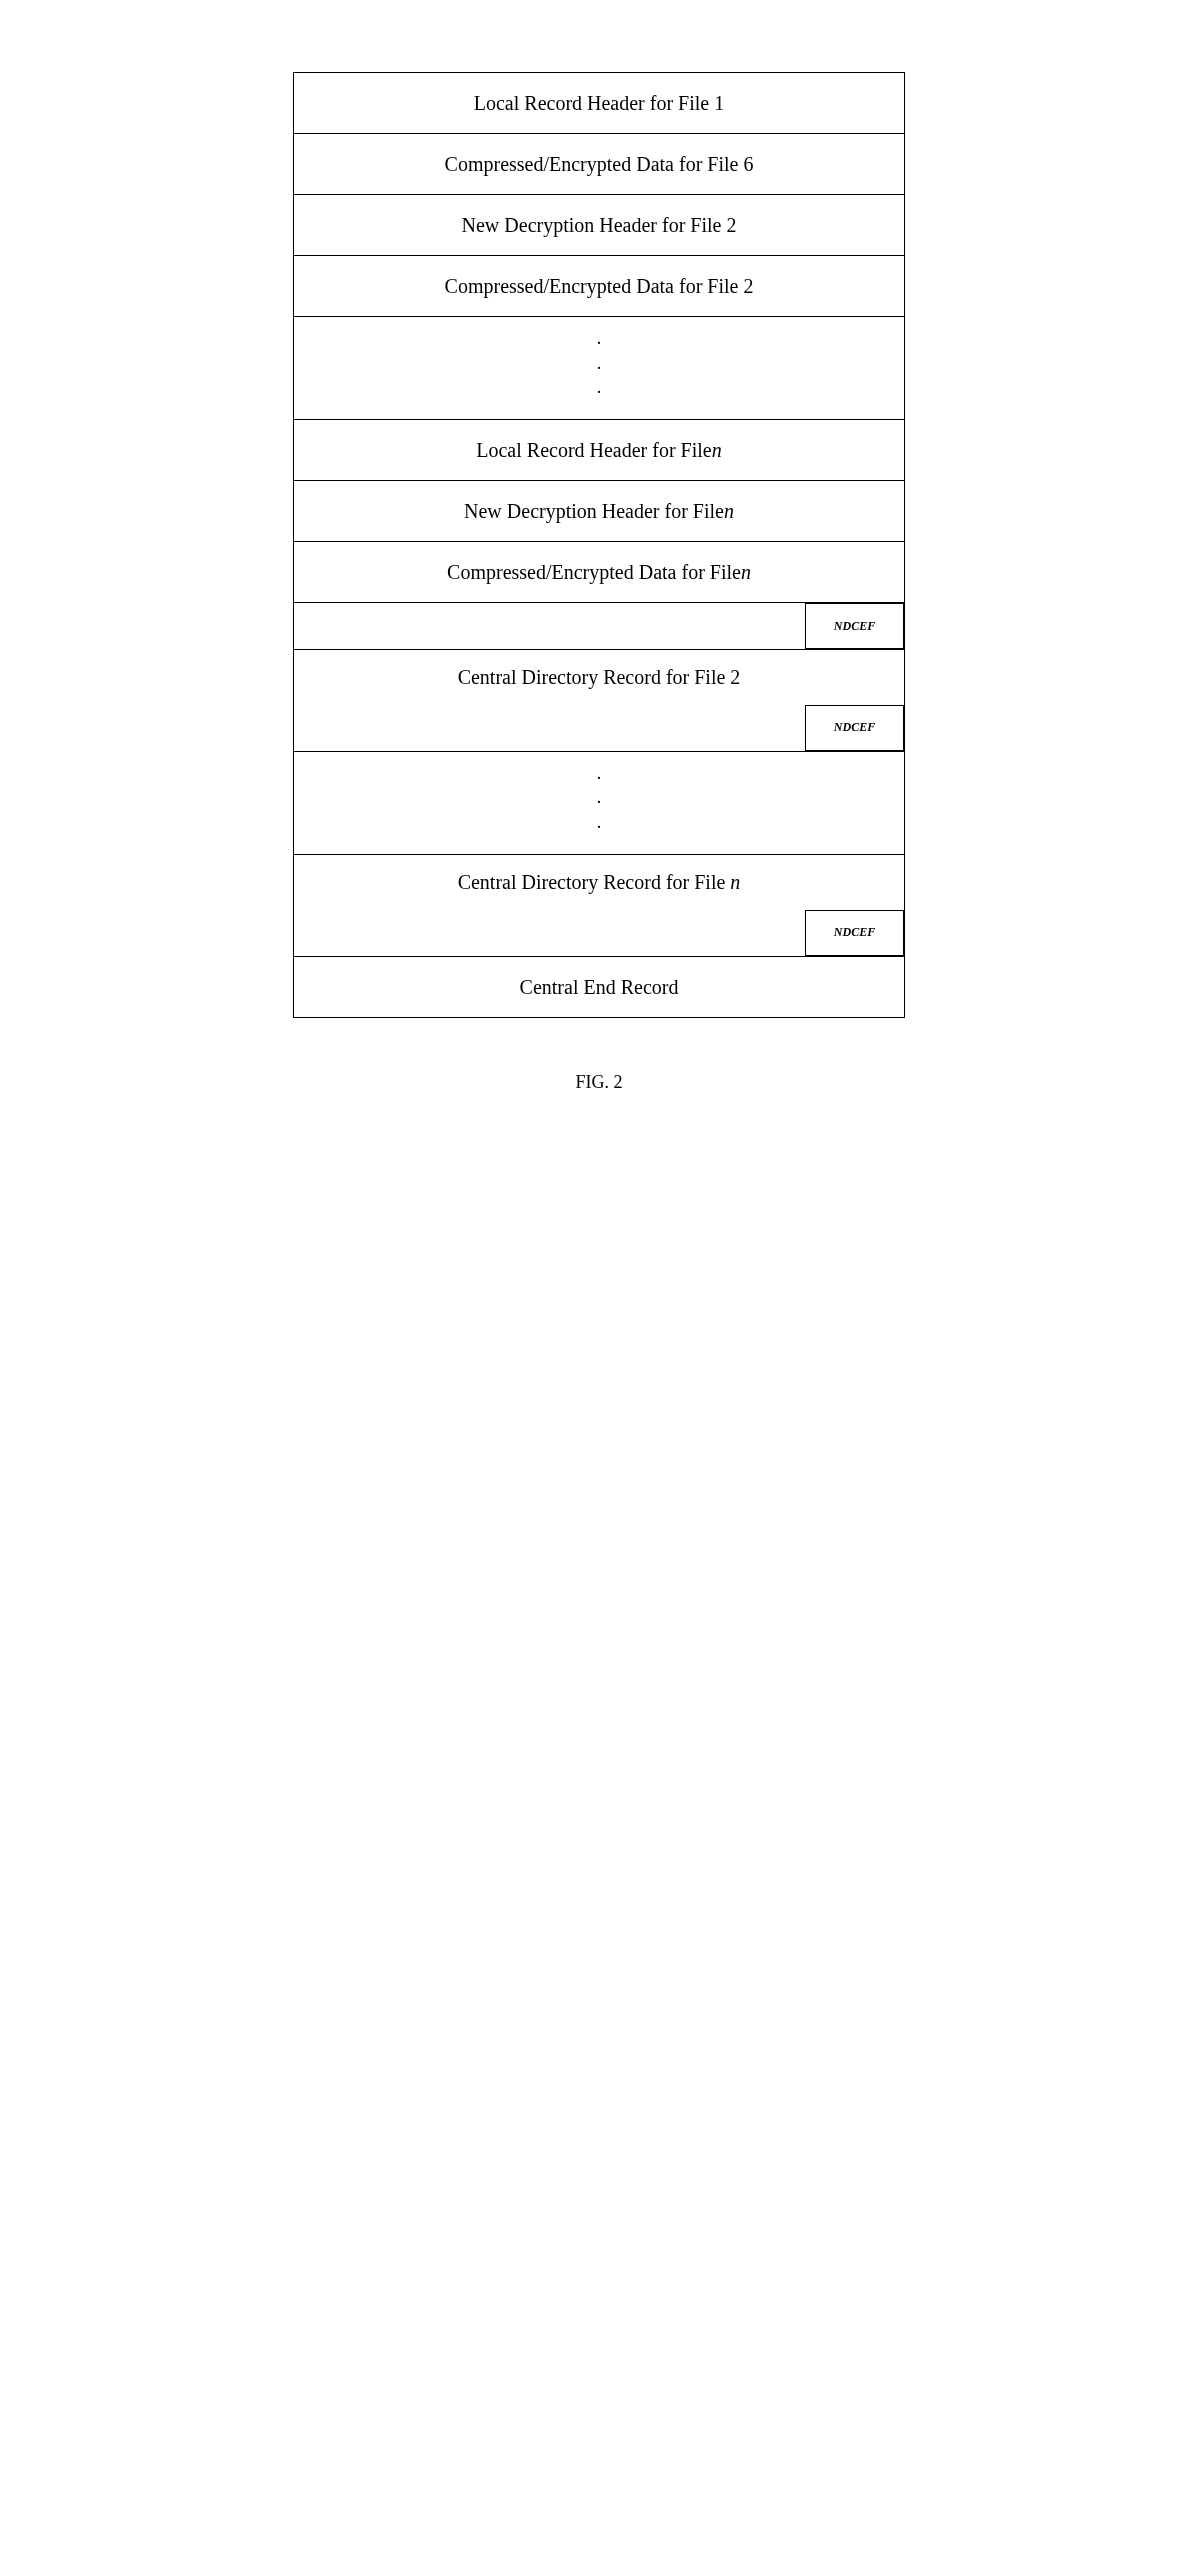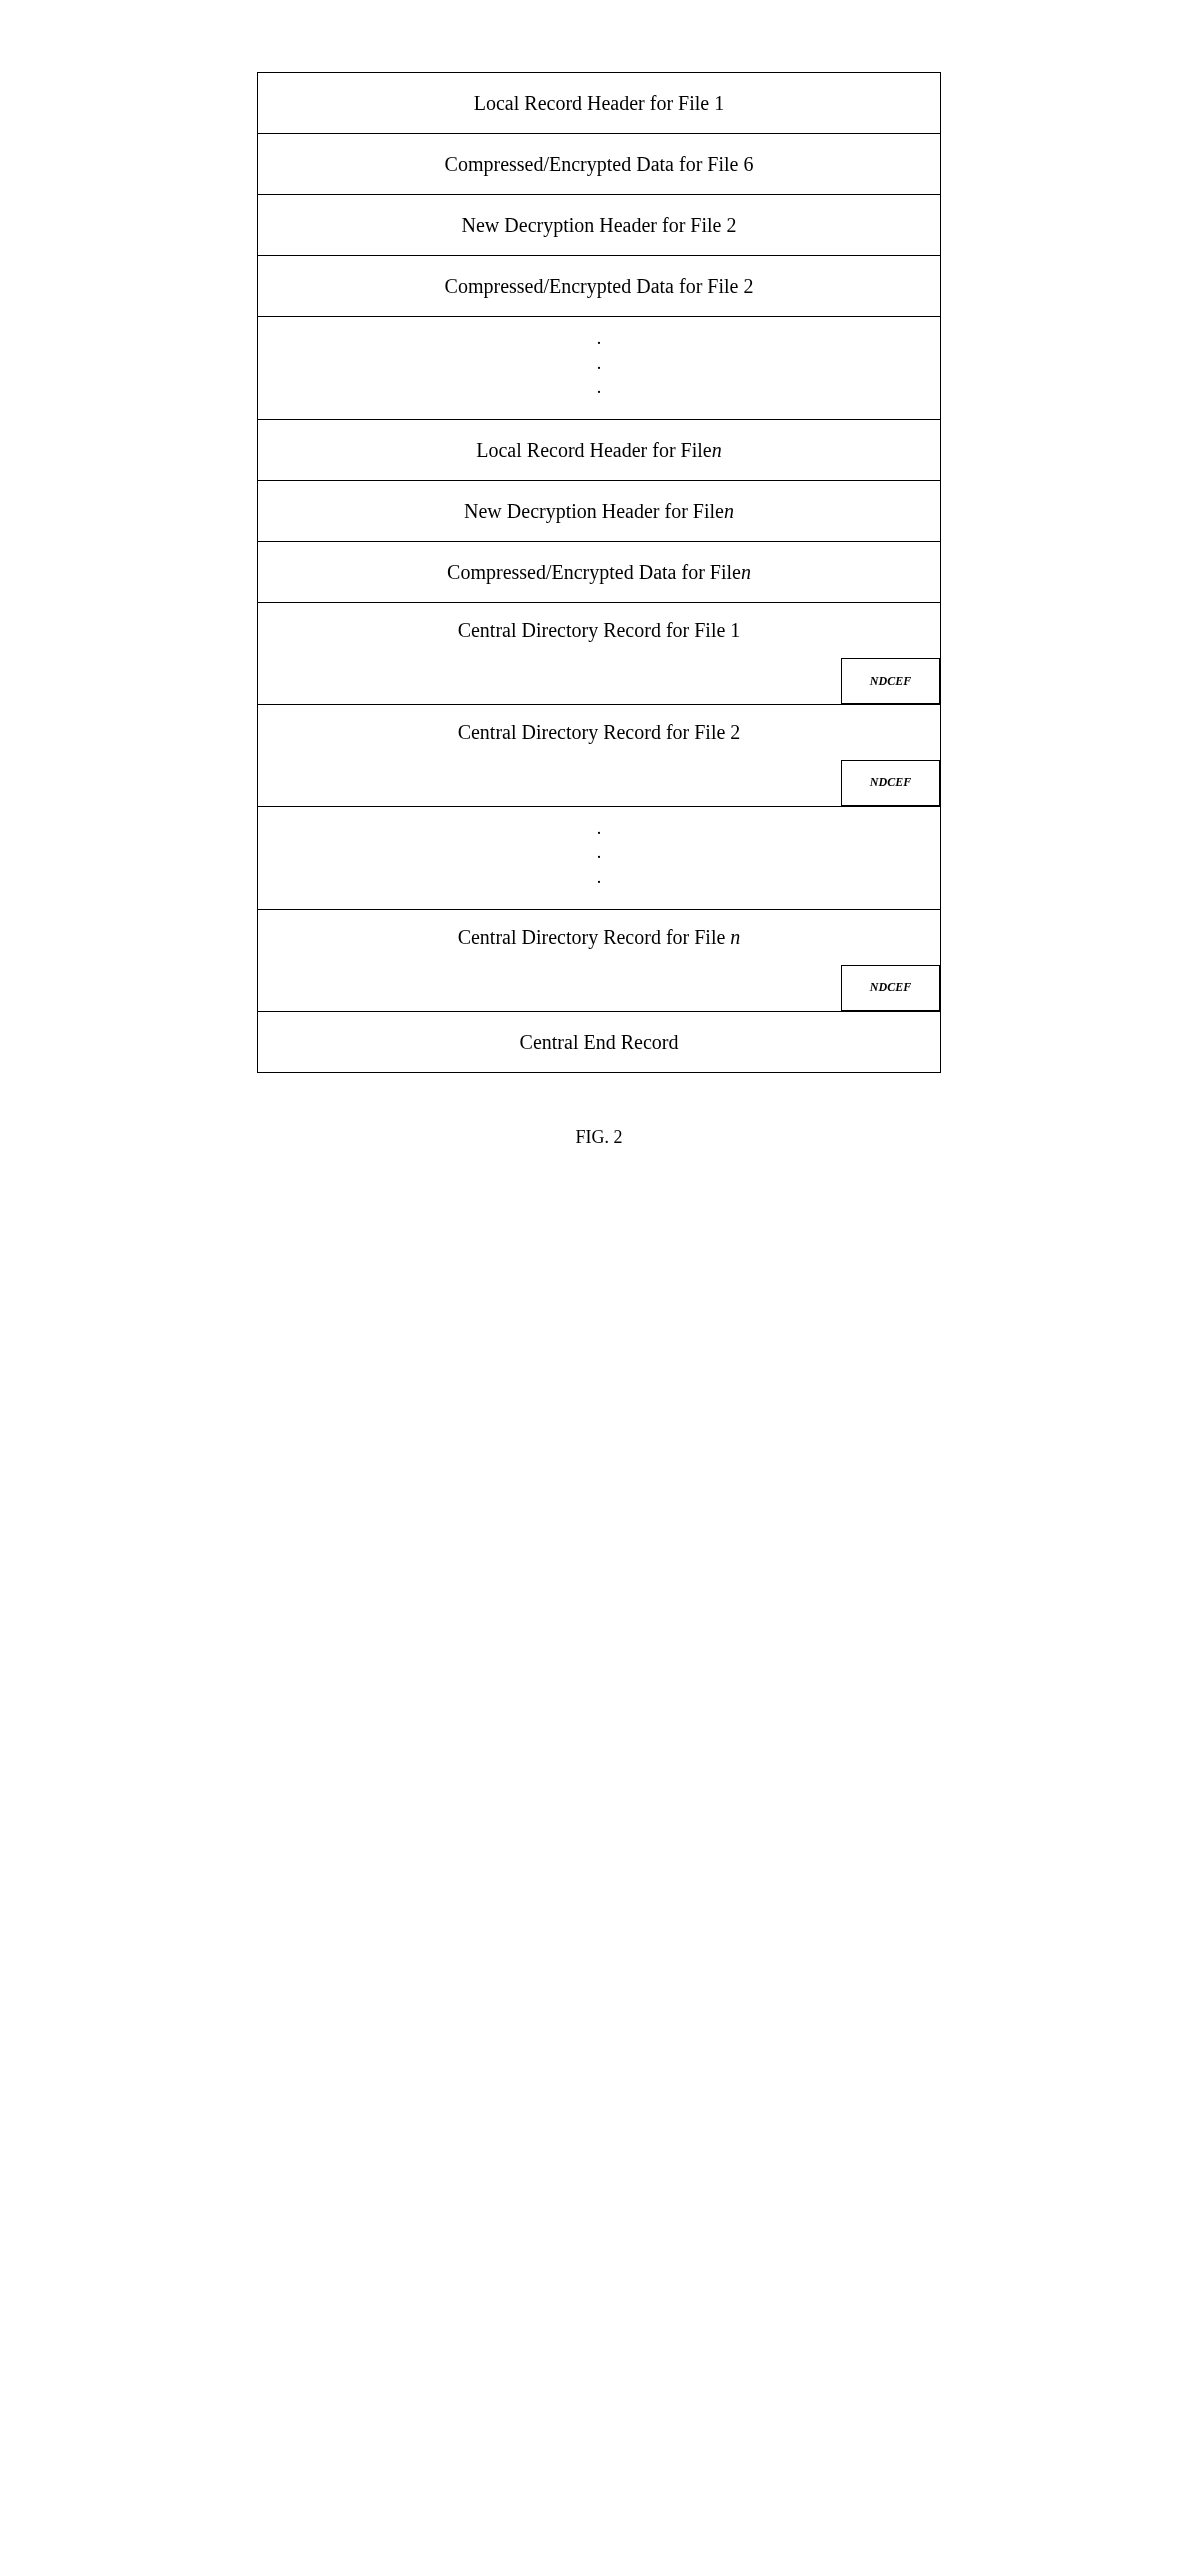--- a/index.html
+++ b/index.html
@@ -9,21 +9,21 @@
       font-family: "Times New Roman", Times, serif;
       display: flex;
       flex-direction: column;
       align-items: center;
       padding: 36px 18px 72px 18px;
       min-height: 2576px;
       width: 1198px;
     }
 
     .diagram-wrapper {
-      width: 684px;
+      width: 612px;
       margin-top: 36px;
     }
 
     .outer-border {
       border: 1.8px solid #000;
     }
 
     .row {
       border-bottom: 1.3px solid #000;
       display: flex;
@@ -126,21 +126,20 @@
       <div class="row">
         <div class="cell-main">Local Record Header for File <i>n</i></div>
       </div>
       <div class="row">
         <div class="cell-main">New Decryption Header for File <i>n</i></div>
       </div>
       <div class="row">
         <div class="cell-main">Compressed/Encrypted Data for File <i>n</i></div>
       </div>
       <div class="row-with-ndcef">
-        <div class="top-label">Central Directory Record for File 1</div>
         <div class="ndcef-container">
           <div class="ndcef-box">NDCEF</div>
         </div>
       </div>
       <div class="row-with-ndcef">
         <div class="top-label">Central Directory Record for File 2</div>
         <div class="ndcef-container">
           <div class="ndcef-box">NDCEF</div>
         </div>
       </div>

